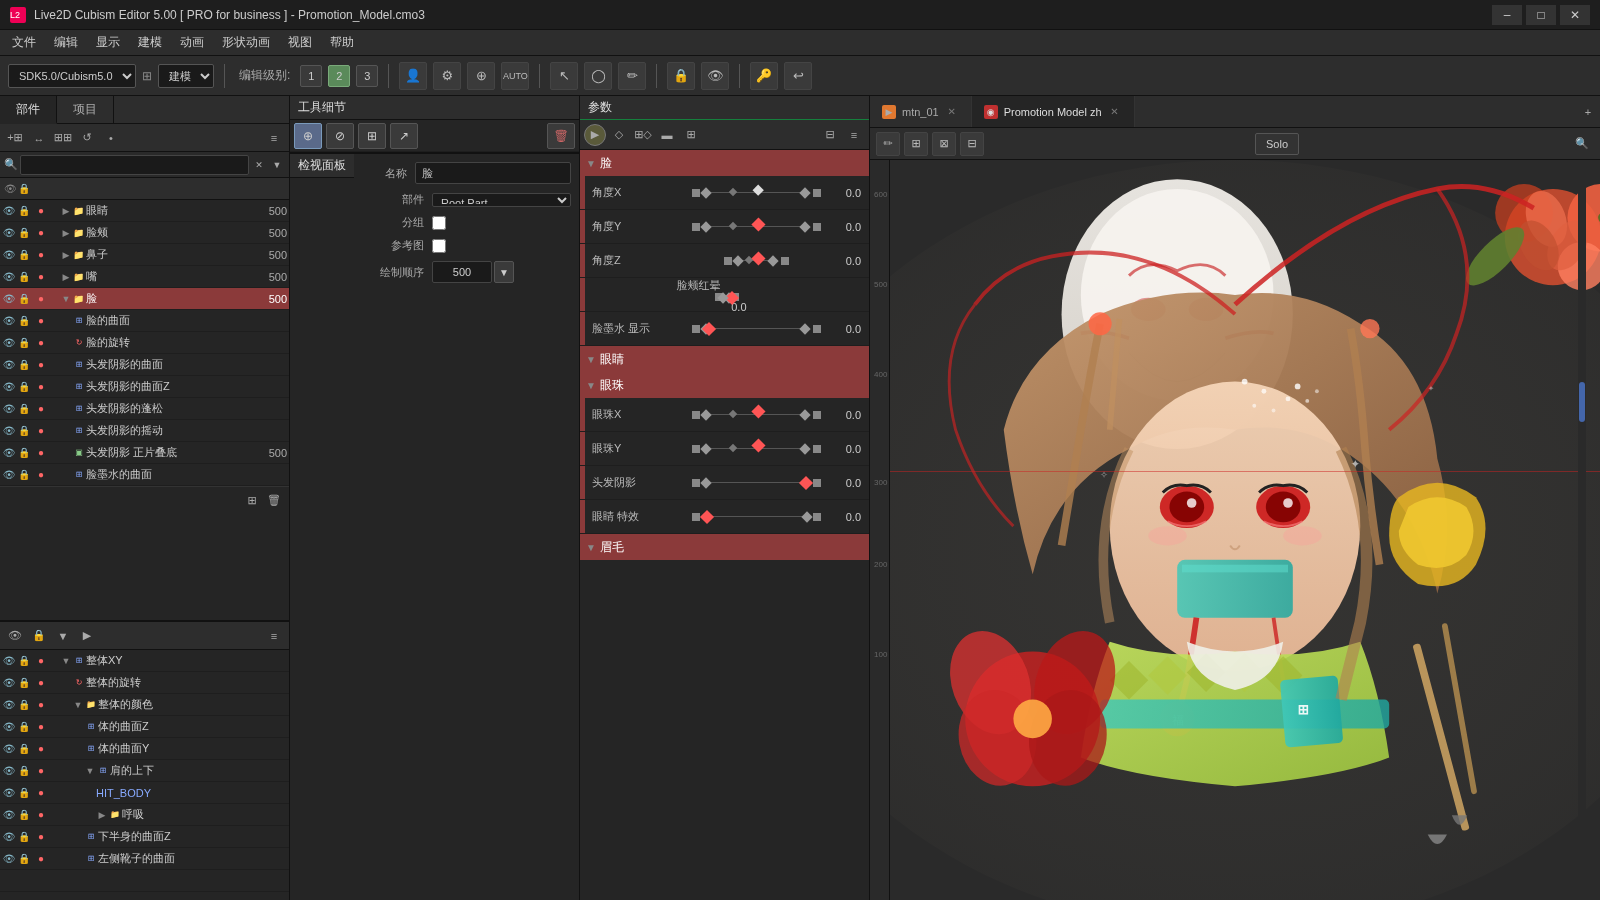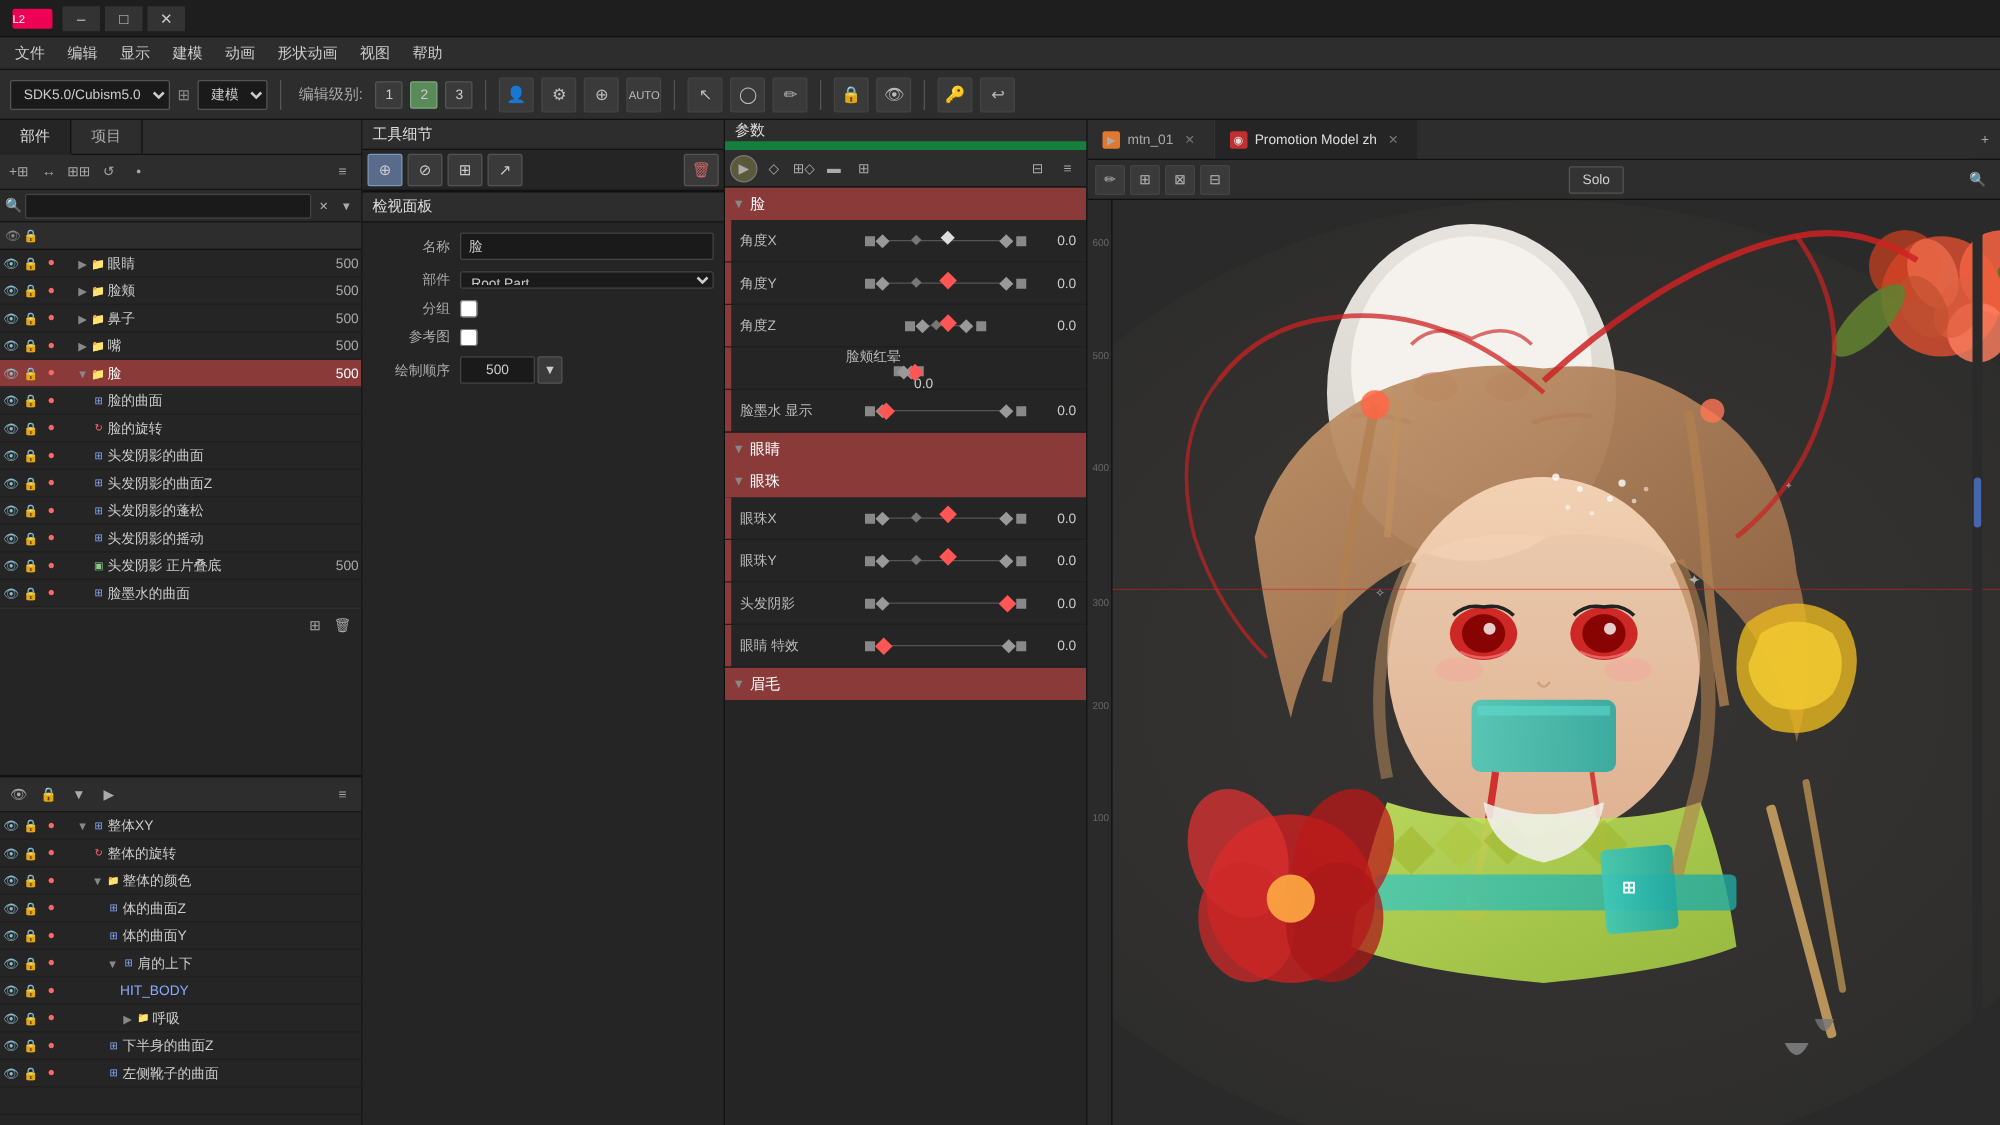--- a/index.html
+++ b/index.html
@@ -1,20 +1,20 @@
 <!DOCTYPE html>
 <html><head>
   <meta charset="utf-8">
   <style>
     * { margin: 0; padding: 0; box-sizing: border-box; }
     body { width: 1600px; height: 900px; overflow: hidden; background: #2b2b2b; font-family: "Microsoft YaHei", "SimHei", sans-serif; font-size: 12px; color: #ccc; user-select: none; }
 
     
     #titlebar { height: 30px; background: #1e1e1e; display: flex; align-items: center; padding: 0 10px; color: #ccc; font-size: 12px; gap: 8px; border-bottom: 1px solid #111; }
-    #titlebar .app-icon { width: 32px; height: 16px; background: #e05; border-radius: 2px; display: inline-block; font-size: 9px; color: white; text-align: left; line-height: 16px; }
+    #titlebar .app-icon { width: 16px; height: 16px; background: #e05; border-radius: 2px; display: inline-block; font-size: 9px; color: white; text-align: left; line-height: 16px; }
     #titlebar .title-text { flex: 1; }
     #titlebar .win-controls { display: flex; gap: 4px; }
     #titlebar .win-btn { width: 30px; height: 20px; background: #333; border: none; color: #ccc; cursor: pointer; font-size: 12px; display: flex; align-items: center; justify-content: center; }
 
     
     #menubar { height: 26px; background: #2d2d2d; display: flex; align-items: center; padding: 0 4px; border-bottom: 1px solid #111; gap: 2px; }
     .menu-item { padding: 2px 8px; cursor: pointer; border-radius: 2px; color: #ccc; font-size: 12px; }
 
     
     #toolbar { height: 40px; background: #2d2d2d; display: flex; align-items: center; padding: 0 8px; border-bottom: 1px solid #111; gap: 6px; }
@@ -80,38 +80,38 @@
     #center-left { width: 290px; background: #252525; display: flex; flex-direction: column; border-right: 1px solid #111; }
 
     
     #tool-panel { border-bottom: 2px solid #111; }
     .tool-header { height: 24px; background: #2d2d2d; display: flex; align-items: center; padding: 0 8px; font-size: 12px; color: #ddd; border-bottom: 1px solid #111; }
     .tool-row { height: 32px; display: flex; align-items: center; padding: 0 4px; gap: 4px; border-bottom: 1px solid #1e1e1e; }
     .tool-btn { width: 28px; height: 26px; background: #3a3a3a; border: 1px solid #555; border-radius: 2px; color: #ccc; cursor: pointer; display: flex; align-items: center; justify-content: center; font-size: 12px; }
     .tool-btn.active { background: #5a6a8a; border-color: #7a9abb; }
 
     
-    #inspector-panel { flex: 1; display: flex; flex-direction: column; overflow: hidden; }
+    #inspector-panel { flex: 1; display: flex; flex-direction: row; overflow: hidden; }
     .inspector-header { height: 24px; background: #2d2d2d; display: flex; align-items: center; padding: 0 8px; font-size: 12px; color: #ddd; border-bottom: 1px solid #111; }
     .inspector-body { flex: 1; overflow-y: auto; padding: 8px; }
     .inspector-body::-webkit-scrollbar { width: 6px; }
     .inspector-body::-webkit-scrollbar-track { background: #1e1e1e; }
     .inspector-body::-webkit-scrollbar-thumb { background: #555; }
     .field-row { display: flex; align-items: center; margin-bottom: 8px; }
     .field-label { width: 70px; text-align: right; color: #aaa; font-size: 11px; padding-right: 8px; }
     .field-value { flex: 1; background: #1a1a1a; border: 1px solid #444; color: #ccc; padding: 2px 6px; font-size: 11px; height: 22px; border-radius: 2px; }
     .field-checkbox { width: 14px; height: 14px; }
     .field-row-order { display: flex; align-items: center; margin-bottom: 8px; }
     .order-input { width: 60px; background: #1a1a1a; border: 1px solid #444; color: #ccc; padding: 2px 4px; font-size: 11px; height: 22px; border-radius: 2px; text-align: center; }
     .order-btn { width: 20px; height: 22px; background: #3a3a3a; border: 1px solid #555; color: #ccc; cursor: pointer; display: flex; align-items: center; justify-content: center; font-size: 10px; border-radius: 2px; margin-left: 2px; }
     .part-select { flex: 1; background: #1a1a1a; border: 1px solid #444; color: #ccc; padding: 2px 4px; font-size: 11px; height: 14px; border-radius: 2px; cursor: pointer; }
 
     
     #params-panel { width: 290px; background: #252525; display: flex; flex-direction: column; border-right: 1px solid #111; }
-    .params-header { height: 24px; background: #2d2d2d; display: flex; align-items: center; padding: 0 8px; font-size: 12px; color: #ddd; border-bottom: 7px solid #15803d; }
+    .params-header { height: 24px; background: #2d2d2d; display: flex; align-items: center; padding: 0 8px; font-size: 12px; color: #ddd; border-bottom: 1px solid #15803d; }
     .params-toolbar { height: 30px; background: #2d2d2d; display: flex; align-items: center; padding: 0 4px; gap: 2px; border-bottom: 1px solid #111; }
     .params-list { flex: 1; overflow-y: auto; }
     .params-list::-webkit-scrollbar { width: 6px; }
     .params-list::-webkit-scrollbar-track { background: #1e1e1e; }
     .params-list::-webkit-scrollbar-thumb { background: #555; }
     .param-group-header { height: 26px; display: flex; align-items: center; padding: 0 6px; background: #8b3a3a; cursor: pointer; gap: 4px; }
     .param-group-label { font-size: 12px; color: #fff; flex: 1; }
     .param-row { height: 34px; display: flex; align-items: center; padding: 0 8px; border-bottom: 1px solid #1e1e1e; background: #252525; }
     .param-name { width: 100px; font-size: 11px; color: #bbb; }
     .param-value { width: 40px; text-align: right; font-size: 11px; color: #ccc; }
@@ -132,20 +132,21 @@
 
     
     .param-track-wrapper { flex: 1; display: flex; align-items: center; gap: 4px; position: relative; }
     .track-line { flex: 1; height: 1px; background: #555; position: relative; }
   </style>
 </head>
 <body>
 
 <div id="titlebar">
   <span class="app-icon">L2</span>
+  <span class="title-text">Live2D Cubism Editor 5.00   [ PRO for business ]  - Promotion_Model.cmo3</span>
   <div class="win-controls">
     <button class="win-btn">–</button>
     <button class="win-btn">□</button>
     <button class="win-btn close">✕</button>
   </div>
 </div>
 
 <div id="menubar">
   <span class="menu-item">文件</span>
   <span class="menu-item">编辑</span>

